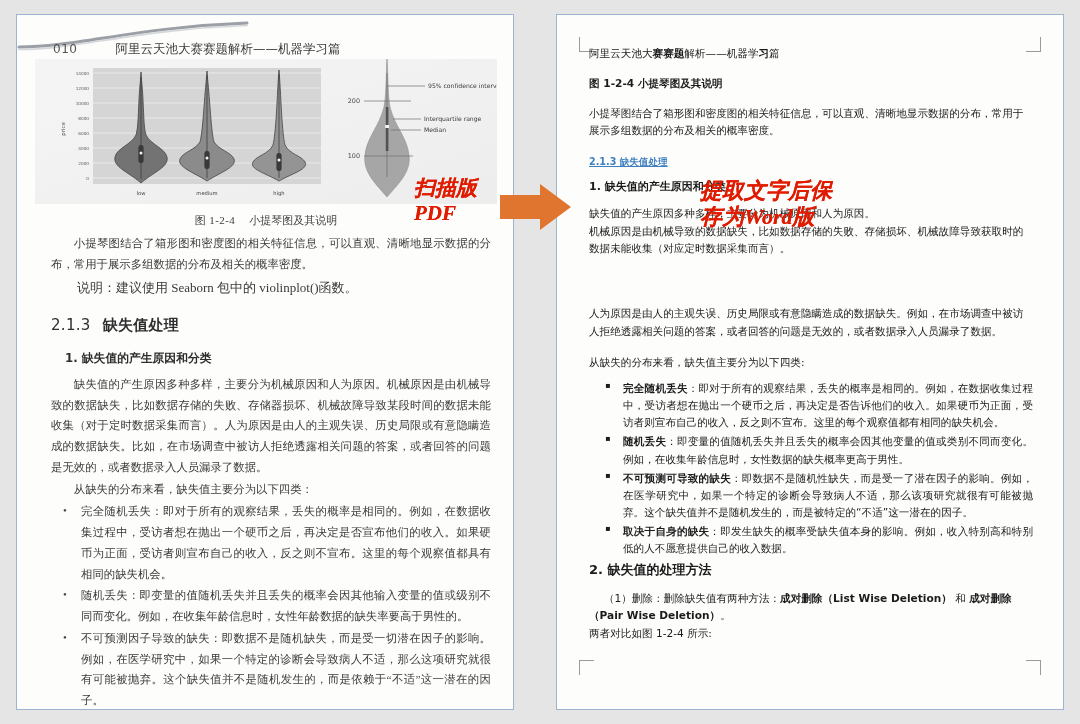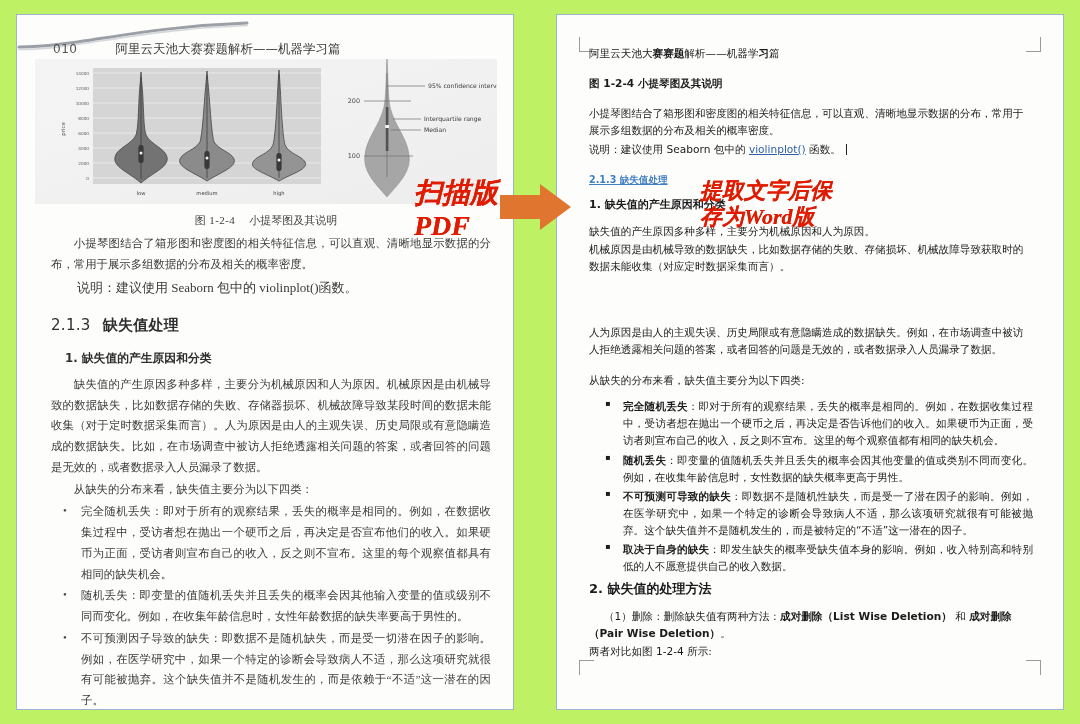--- a/index.html
+++ b/index.html
@@ -6,21 +6,21 @@
   html, body {
     margin: 0; padding: 0;
     width: 1080px; height: 724px;
     background: #ffffff;
     font-family: "Liberation Serif", "DejaVu Serif", serif;
     overflow: hidden;
   }
   #stage {
     position: relative;
     width: 1080px; height: 724px;
-    background: #bef264;
+    background: #e5e5e5;
   }
 
   
   .page {
     position: absolute;
     background: #fdfdfc;
     border: 1.5px solid #9cb4d0;
     overflow: hidden;
   }
   #page-left  { left: 16px;  top: 14px; width: 498px; height: 696px; }
@@ -128,21 +128,21 @@
   
   .annot {
     position: absolute;
     color: #e01b00;
     font-family: "Liberation Serif", "DejaVu Serif", serif;
     font-style: italic; font-weight: bold;
     line-height: 1.18;
     white-space: pre-line;
     text-shadow: 0 0 .4px #e01b00;
   }
-  #annot-left  { left: 414px; top: 176px; font-size: 28px; }
+  #annot-left  { left: 414px; top: 176px; font-size: 21px; }
   #annot-right { left: 700px; top: 178px; font-size: 22px; }
 
   #arrow { position: absolute; left: 500px; top: 183px; width: 72px; height: 48px; }
 </style>
 </head>
 <body>
 
 <div id="stage">
 
   <div class="page" id="page-left">
@@ -281,21 +281,20 @@
     <div class="crop tr" style="right:22px; top:22px;"></div>
     <div class="crop bl" style="left:22px; bottom:34px;"></div>
     <div class="crop br" style="right:22px; bottom:34px;"></div>
 
     <div class="word-body">
       <p class="w-head-top"><span>阿里云天池大</span><span class="w-run">赛赛题</span><span>解析——机器学</span><span class="w-run">习</span><span>篇</span></p>
 
       <p class="w-figtitle">图 1-2-4 小提琴图及其说明</p>
 
       <p class="tight">小提琴图结合了箱形图和密度图的相关特征信息，可以直观、清晰地显示数据的分布，常用于展示多组数据的分布及相关的概率密度。</p>
-      <p class="tight"><span>说明：建议使用 Seaborn 包中的 </span><span class="w-link">violinplot()</span><span> 函数。</span><span class="caret"></span></p>
 
       <p class="w-sec" style="margin-top:14px;">2.1.3 缺失值处理</p>
 
       <p class="w-sub">1. 缺失值的产生原因和分类</p>
 
       <p class="tight">缺失值的产生原因多种多样，主要分为机械原因和人为原因。</p>
       <p class="tight">机械原因是由机械导致的数据缺失，比如数据存储的失败、存储损坏、机械故障导致获取时的数据未能收集（对应定时数据采集而言）。</p>
       <p style="margin-bottom:14px;margin-top:48px;">人为原因是由人的主观失误、历史局限或有意隐瞒造成的数据缺失。例如，在市场调查中被访人拒绝透露相关问题的答案，或者回答的问题是无效的，或者数据录入人员漏录了数据。</p>
 
       <p style="">从缺失的分布来看，缺失值主要分为以下四类:</p>

